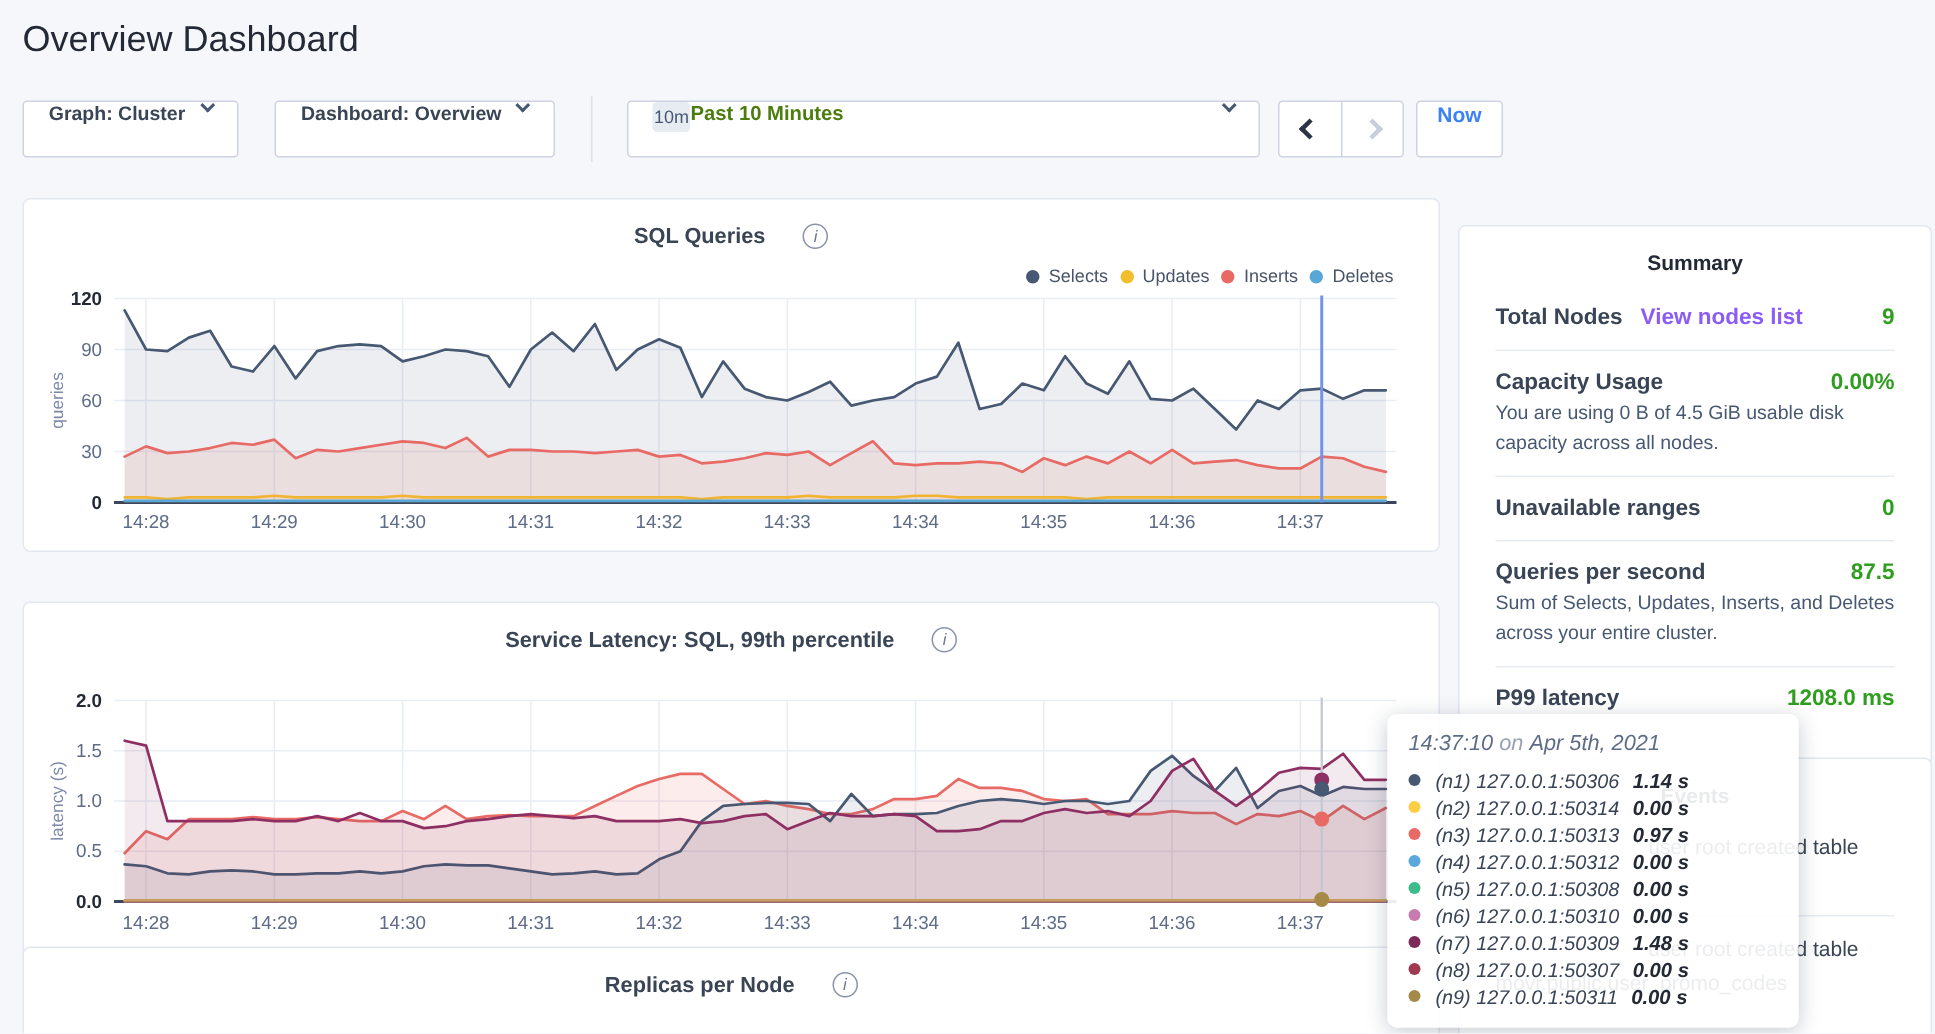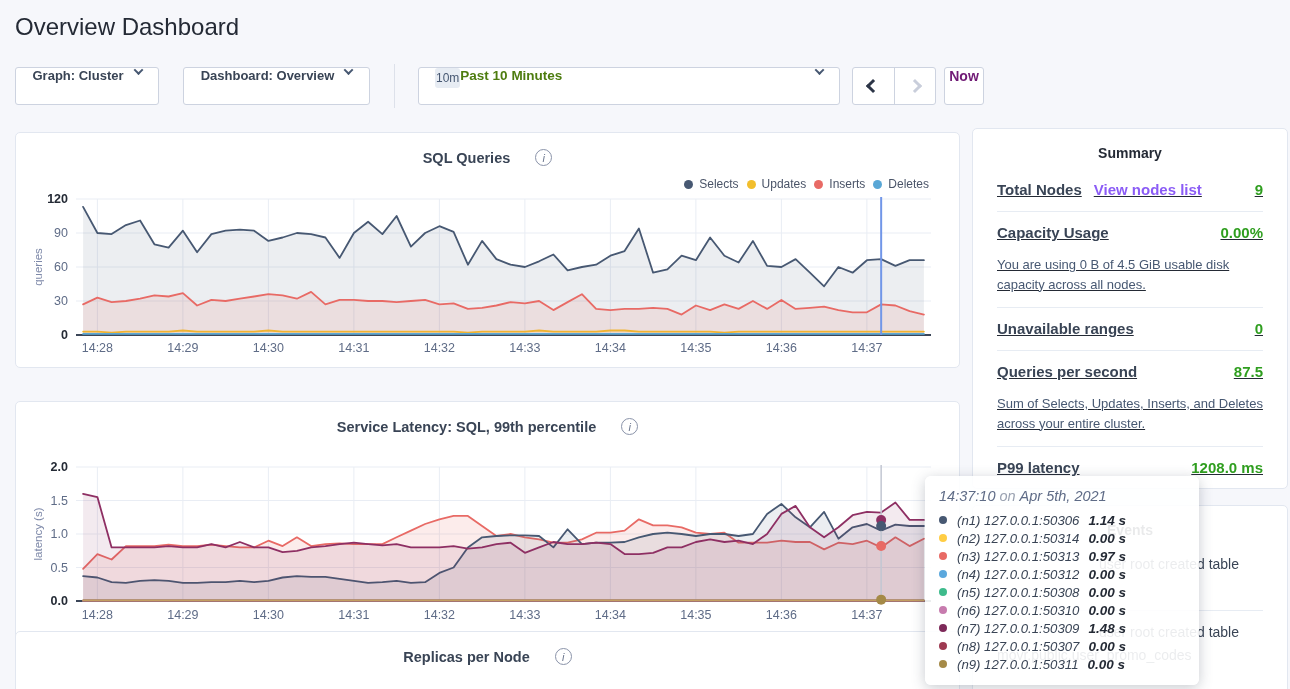--- a/index.html
+++ b/index.html
@@ -24,52 +24,52 @@
   #time-btn { left:418px; width:422px; padding:0 16px; }
   .time-badge { background:#e7ecf3; color:#475872; font-size:12px; font-weight:400;
                 padding:3px 1px; border-radius:3px; }
   .time-label { font-size:13.5px; font-weight:700; color:#4d7c0f; flex:1; }
   #arrow-group { left:852px; width:84px; padding:0; }
   .arrow-cell { width:42px; height:100%; display:flex; align-items:center; justify-content:center; cursor:pointer; }
   .arrow-cell + .arrow-cell { border-left:1px solid #cdd3e0; }
   .arr { width:10px; height:10px; display:inline-block; }
   .arr-left { border-left:3px solid #2c3547; border-bottom:3px solid #2c3547; transform:rotate(45deg); }
   .arr-right { border-right:3px solid #c9cedb; border-top:3px solid #c9cedb; transform:rotate(45deg); }
-  #now-btn { left:944px; width:40px; justify-content:center; color:#701a75; font-size:14px; }
+  #now-btn { left:944px; width:58px; justify-content:center; color:#3b82f6; font-size:14px; }
 
   
   .card { position:absolute; background:#fff; border:1px solid #e2e7f0; border-radius:5px; }
   #card-sql     { left:15px; top:132px; width:945px; height:236px; }
   #card-latency { left:15px; top:381px; width:945px; height:242px;margin-top:20px; }
   #card-replicas{ left:15px; top:631px; width:945px; height:110px; }
-  #card-summary { left:972px; top:128px; width:316px; height:361px; }
+  #card-summary { left:972px; top:150px; width:316px; height:361px; }
   #card-events  { left:972px; top:505px; width:316px; height:240px; }
 
   .chart-title-row { display:flex; justify-content:center; align-items:center; gap:25px; padding-top:16px; }
   .chart-title { font-size:14.5px; font-weight:700; color:#394455; }
   .info-icon { width:17px; height:17px; border:1.4px solid #8a93a9; border-radius:50%; color:#6b768e;
                font-size:11px; display:inline-flex; align-items:center; justify-content:center; font-style:italic; }
   .legend-row { position:absolute; right:30px; top:44px; display:flex; gap:8px; }
   .leg-item { display:flex; align-items:center; gap:6px; font-size:12px; color:#4a5468; }
   .leg-dot { width:9px; height:9px; border-radius:50%; display:inline-block; }
   .chart-plot { position:absolute; left:14px; right:14px; }
   #plot-sql { top:58px; height:170px; }
   #plot-latency { top:56px; height:170px; }
   .chart-plot svg text { font-family:"Liberation Sans", sans-serif; }
 
   
   .side-title { text-align:center; font-size:14px; font-weight:700; color:#242a35; padding:16px 0 8px; }
   .sum-body { padding:0 24px; }
-  .sum-row { padding:12px 0 13px;text-decoration:underline; }
+  .sum-row { padding:12px 0 13px; }
   .sum-row + .sum-row { border-top:1px solid #e7ecf3; }
   .sum-main { display:flex; align-items:baseline; }
   .sum-label { font-size:15px; font-weight:700; color:#394455; }
   .sum-link { font-size:15px; font-weight:700; color:#8b5cf6; margin-left:12px; cursor:pointer; text-decoration:none; }
   .sum-value { margin-left:auto; font-size:15px; font-weight:700; color:#2f9e1f; }
-  .sum-sub { font-size:13px; color:#475872; line-height:1.5; margin-top:14px; }
+  .sum-sub { font-size:13px; color:#475872; line-height:1.5; margin-top:2px; }
 
   
   .ev-body { padding:0 24px; }
   .event-item { padding:10px 0 38px; }
   .event-item + .event-item { border-top:1px solid #e7ecf3; padding:13px 0 16px; }
   .ev-line1 { font-size:14px; color:#394455; text-align:right; padding-right:24px; }
   .ev-line2 { font-size:14px; color:#394455; margin-top:7px; }
 
   
   #tooltip { position:absolute; left:925px; top:476px; width:274px; z-index:10;

